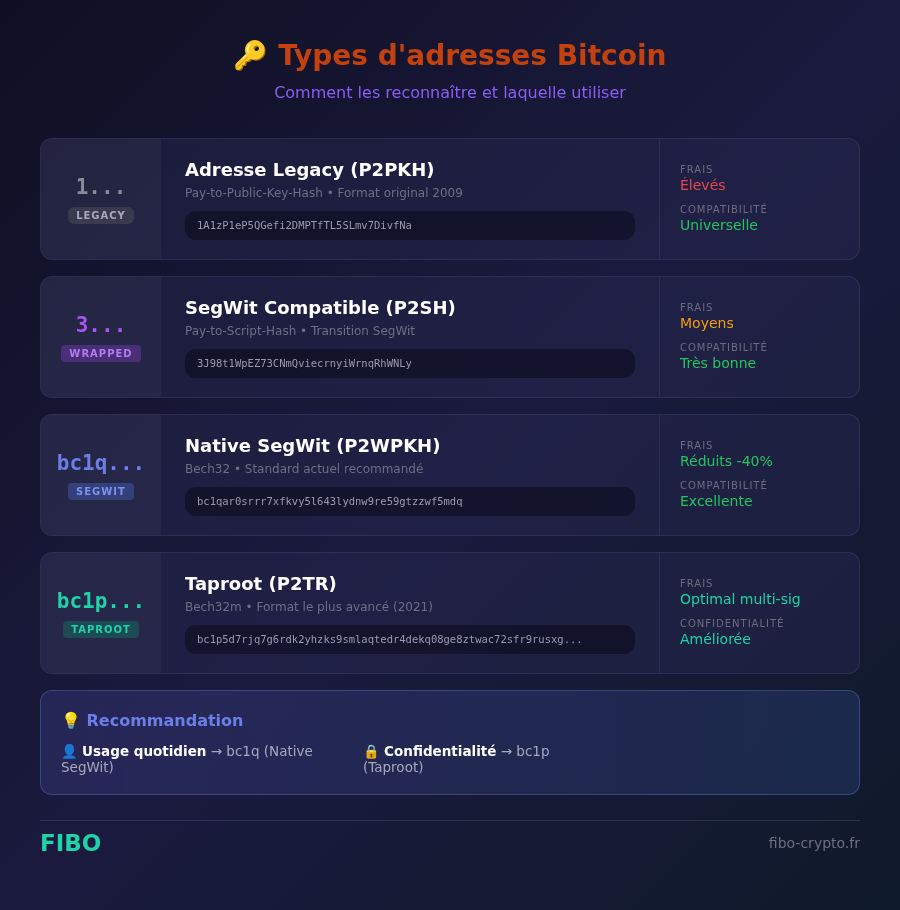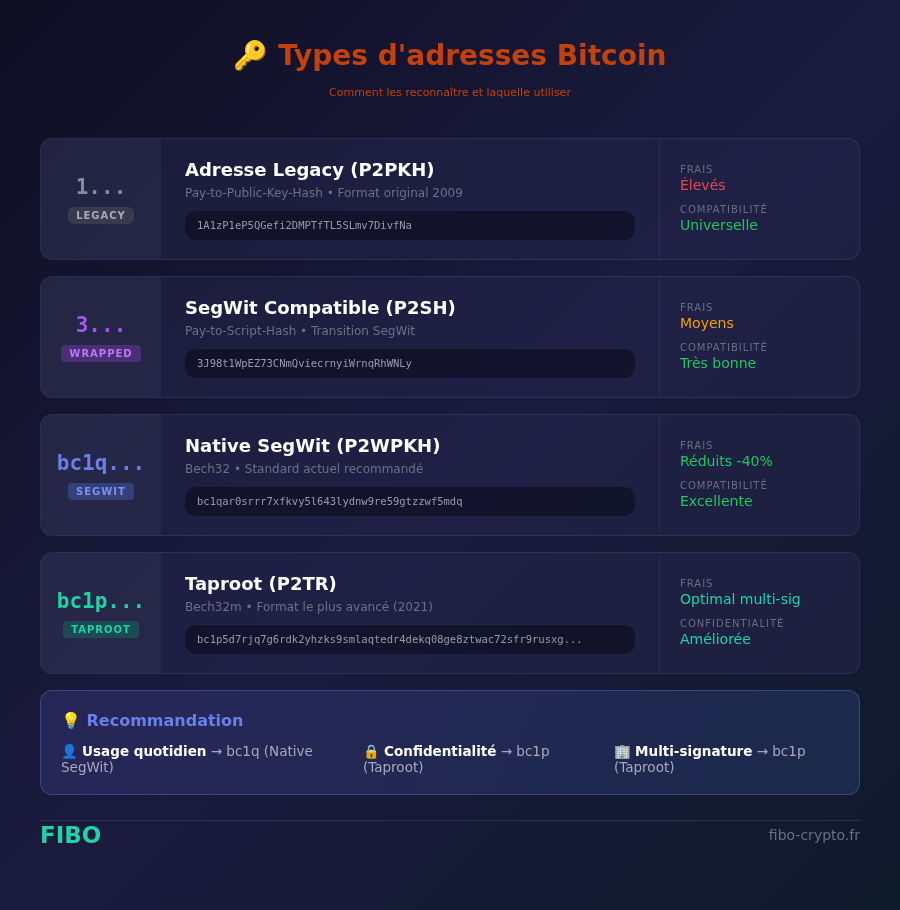--- a/index.html
+++ b/index.html
@@ -11,21 +11,21 @@
       position: relative;
       overflow: hidden;
     }
     .page { position: absolute; left: 40px; top: 0; width: 820px; }
     .header { text-align: center; padding-top: 38px; }
     .title {
       font-size: 28px; font-weight: bold; color: #c2410c;
       line-height: 36px;
     }
     .subtitle {
-      margin-top: 9px; font-size: 11px; color: #c2410c; line-height: 20px;
+      margin-top: 9px; font-size: 16px; color: #8b5cf6; line-height: 20px;
     }
     .cards { margin-top: 35px; }
     .card {
       position: relative; height: 122px; margin-bottom: 16px;
       border-radius: 12px;
       background: rgba(40, 40, 80, 0.45);
       border: 1px solid rgba(120, 120, 180, 0.18);
       display: flex; overflow: hidden;
     }
     .card-left {
@@ -67,21 +67,21 @@
     .reco-title { font-size: 16px; font-weight: bold; color: #6b7fe8; line-height: 20px; }
     .reco-items { display: flex; margin-top: 12px; }
     .reco-item { font-size: 13.5px; line-height: 16px; color: #a8a8bc; }
     .reco-item b { color: #ffffff; }
     .reco-item:nth-child(1) { width: 302px; }
     .reco-item:nth-child(2) { width: 251px; }
     .reco-item:nth-child(3) { width: 225px; }
     .footer {
       margin-top: 25px; border-top: 1px solid rgba(120,120,170,0.25);
       display: flex; justify-content: space-between; align-items: center;
-      padding-top: 0;
+      padding-top: 8px;
     }
     .logo { font-size: 23px; font-weight: bold; color: #1dd3a7; line-height: 28px; }
     .site { font-size: 14px; color: #6e6e80; }
   </style>
 </head>
 <body>
 
 <div class="page">
   <div class="header">
     <div class="title">
@@ -173,26 +173,20 @@
         <b>Usage quotidien</b>
         <span>→</span>
         <span>bc1q (Native SegWit)</span>
       </div>
       <div class="reco-item">
         <span>🔒</span>
         <b>Confidentialité</b>
         <span>→</span>
         <span>bc1p (Taproot)</span>
       </div>
-      <div class="reco-item">
-        <span>🏢</span>
-        <b>Multi-signature</b>
-        <span>→</span>
-        <span>bc1p (Taproot)</span>
-      </div>
     </div>
   </div>
 
   <div class="footer">
     <div class="logo">FIBO</div>
     <div class="site">fibo-crypto.fr</div>
   </div>
 </div>
 
 </body></html>

